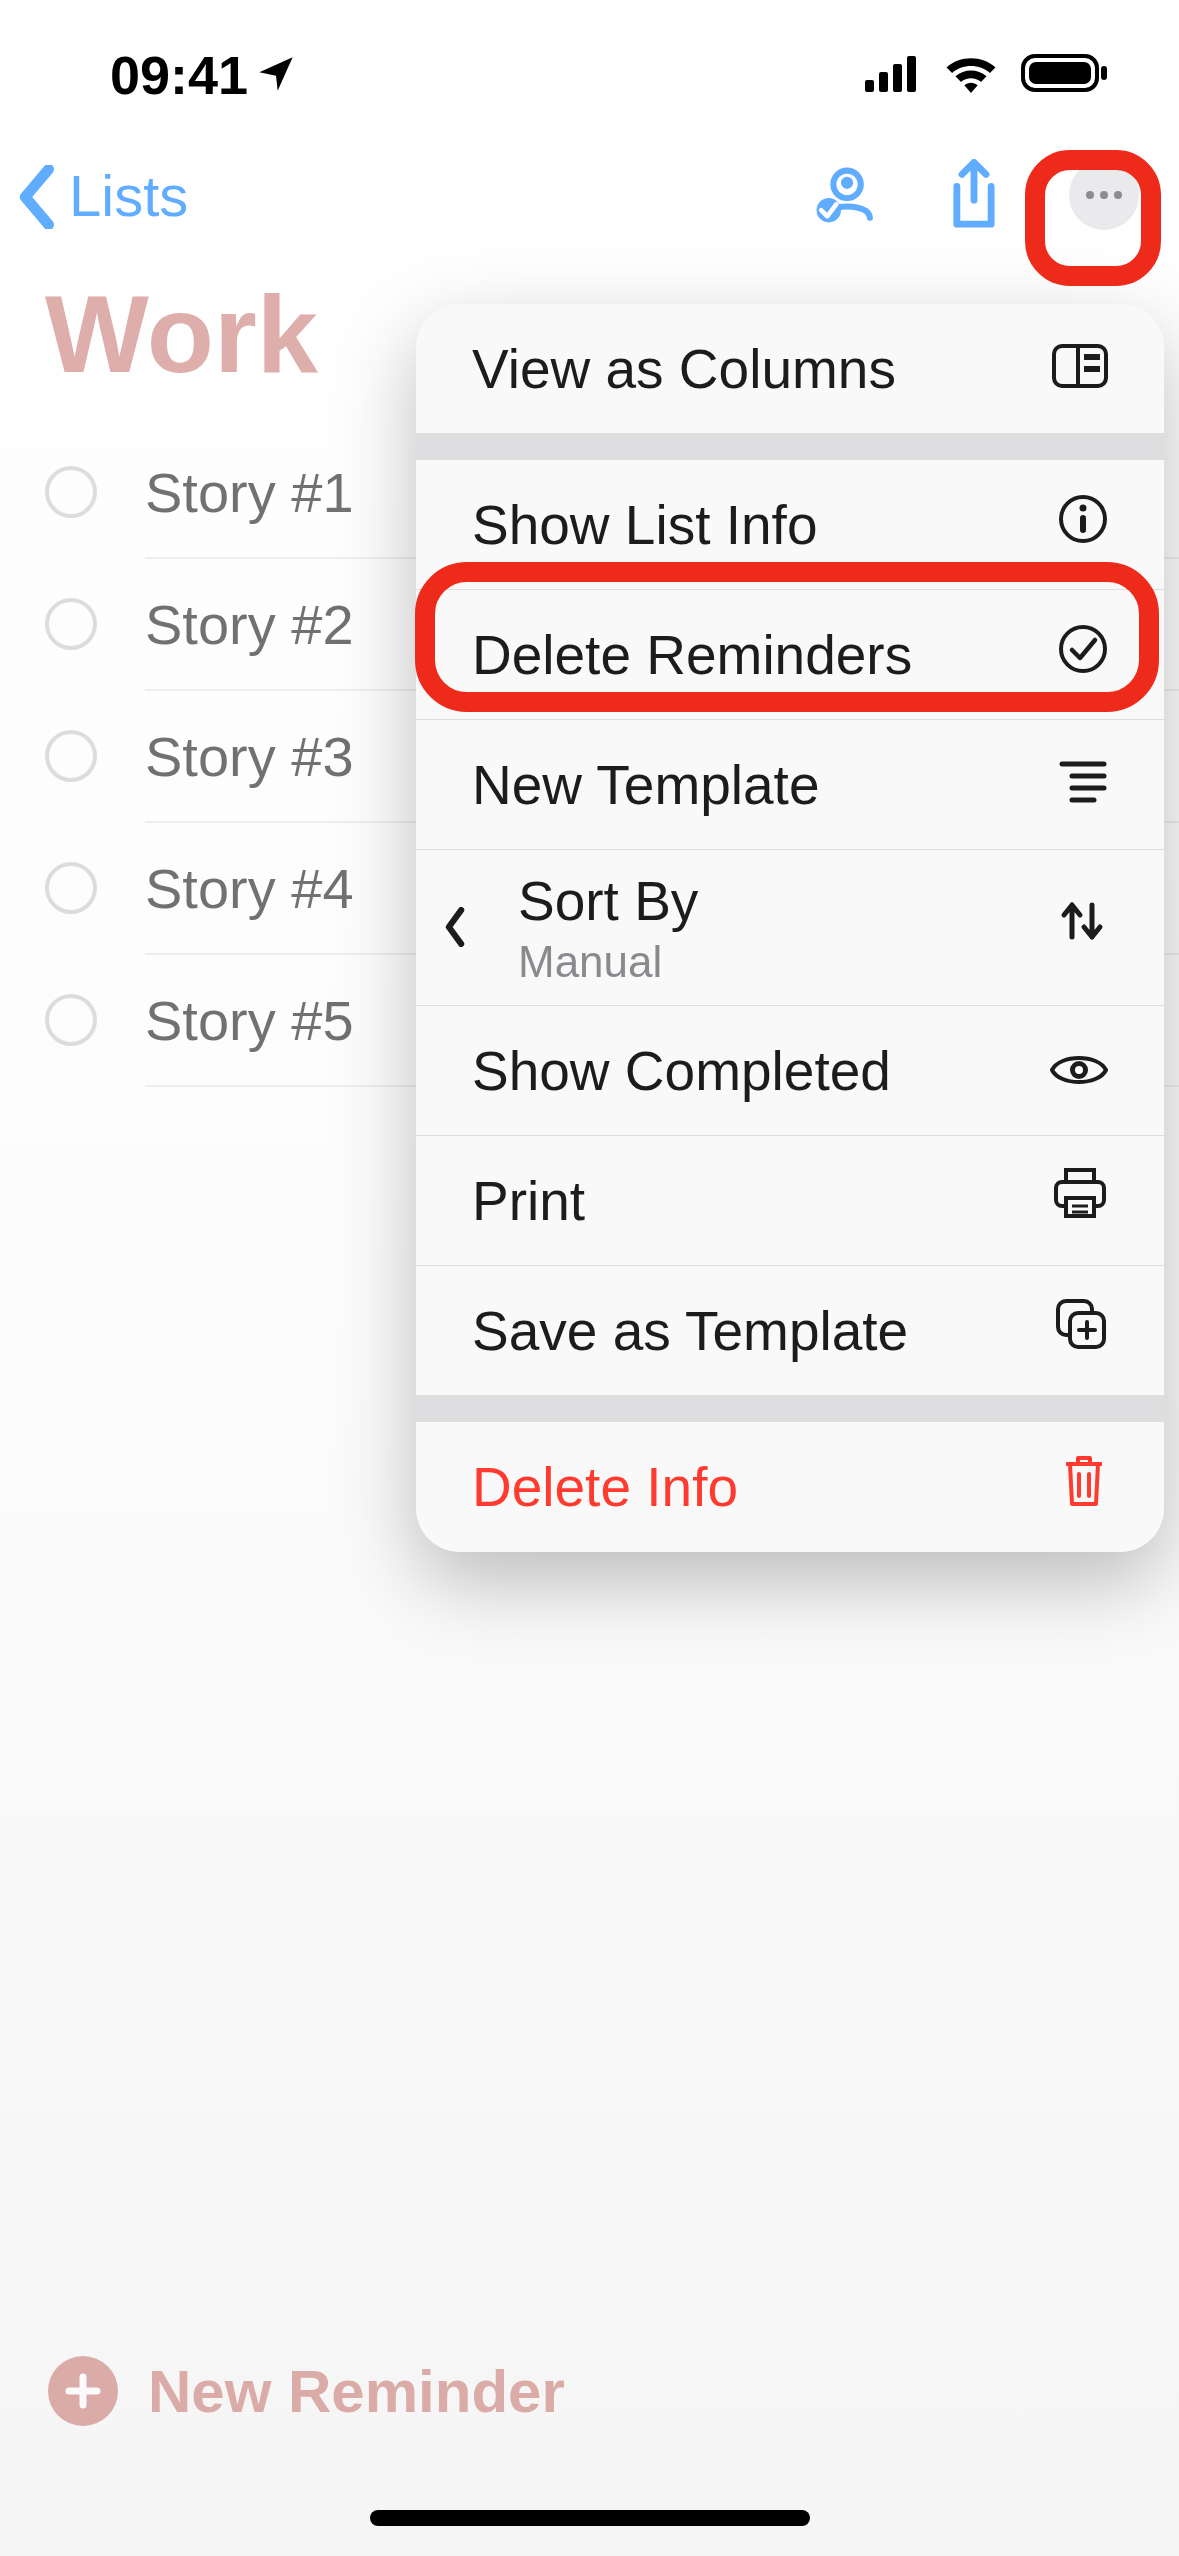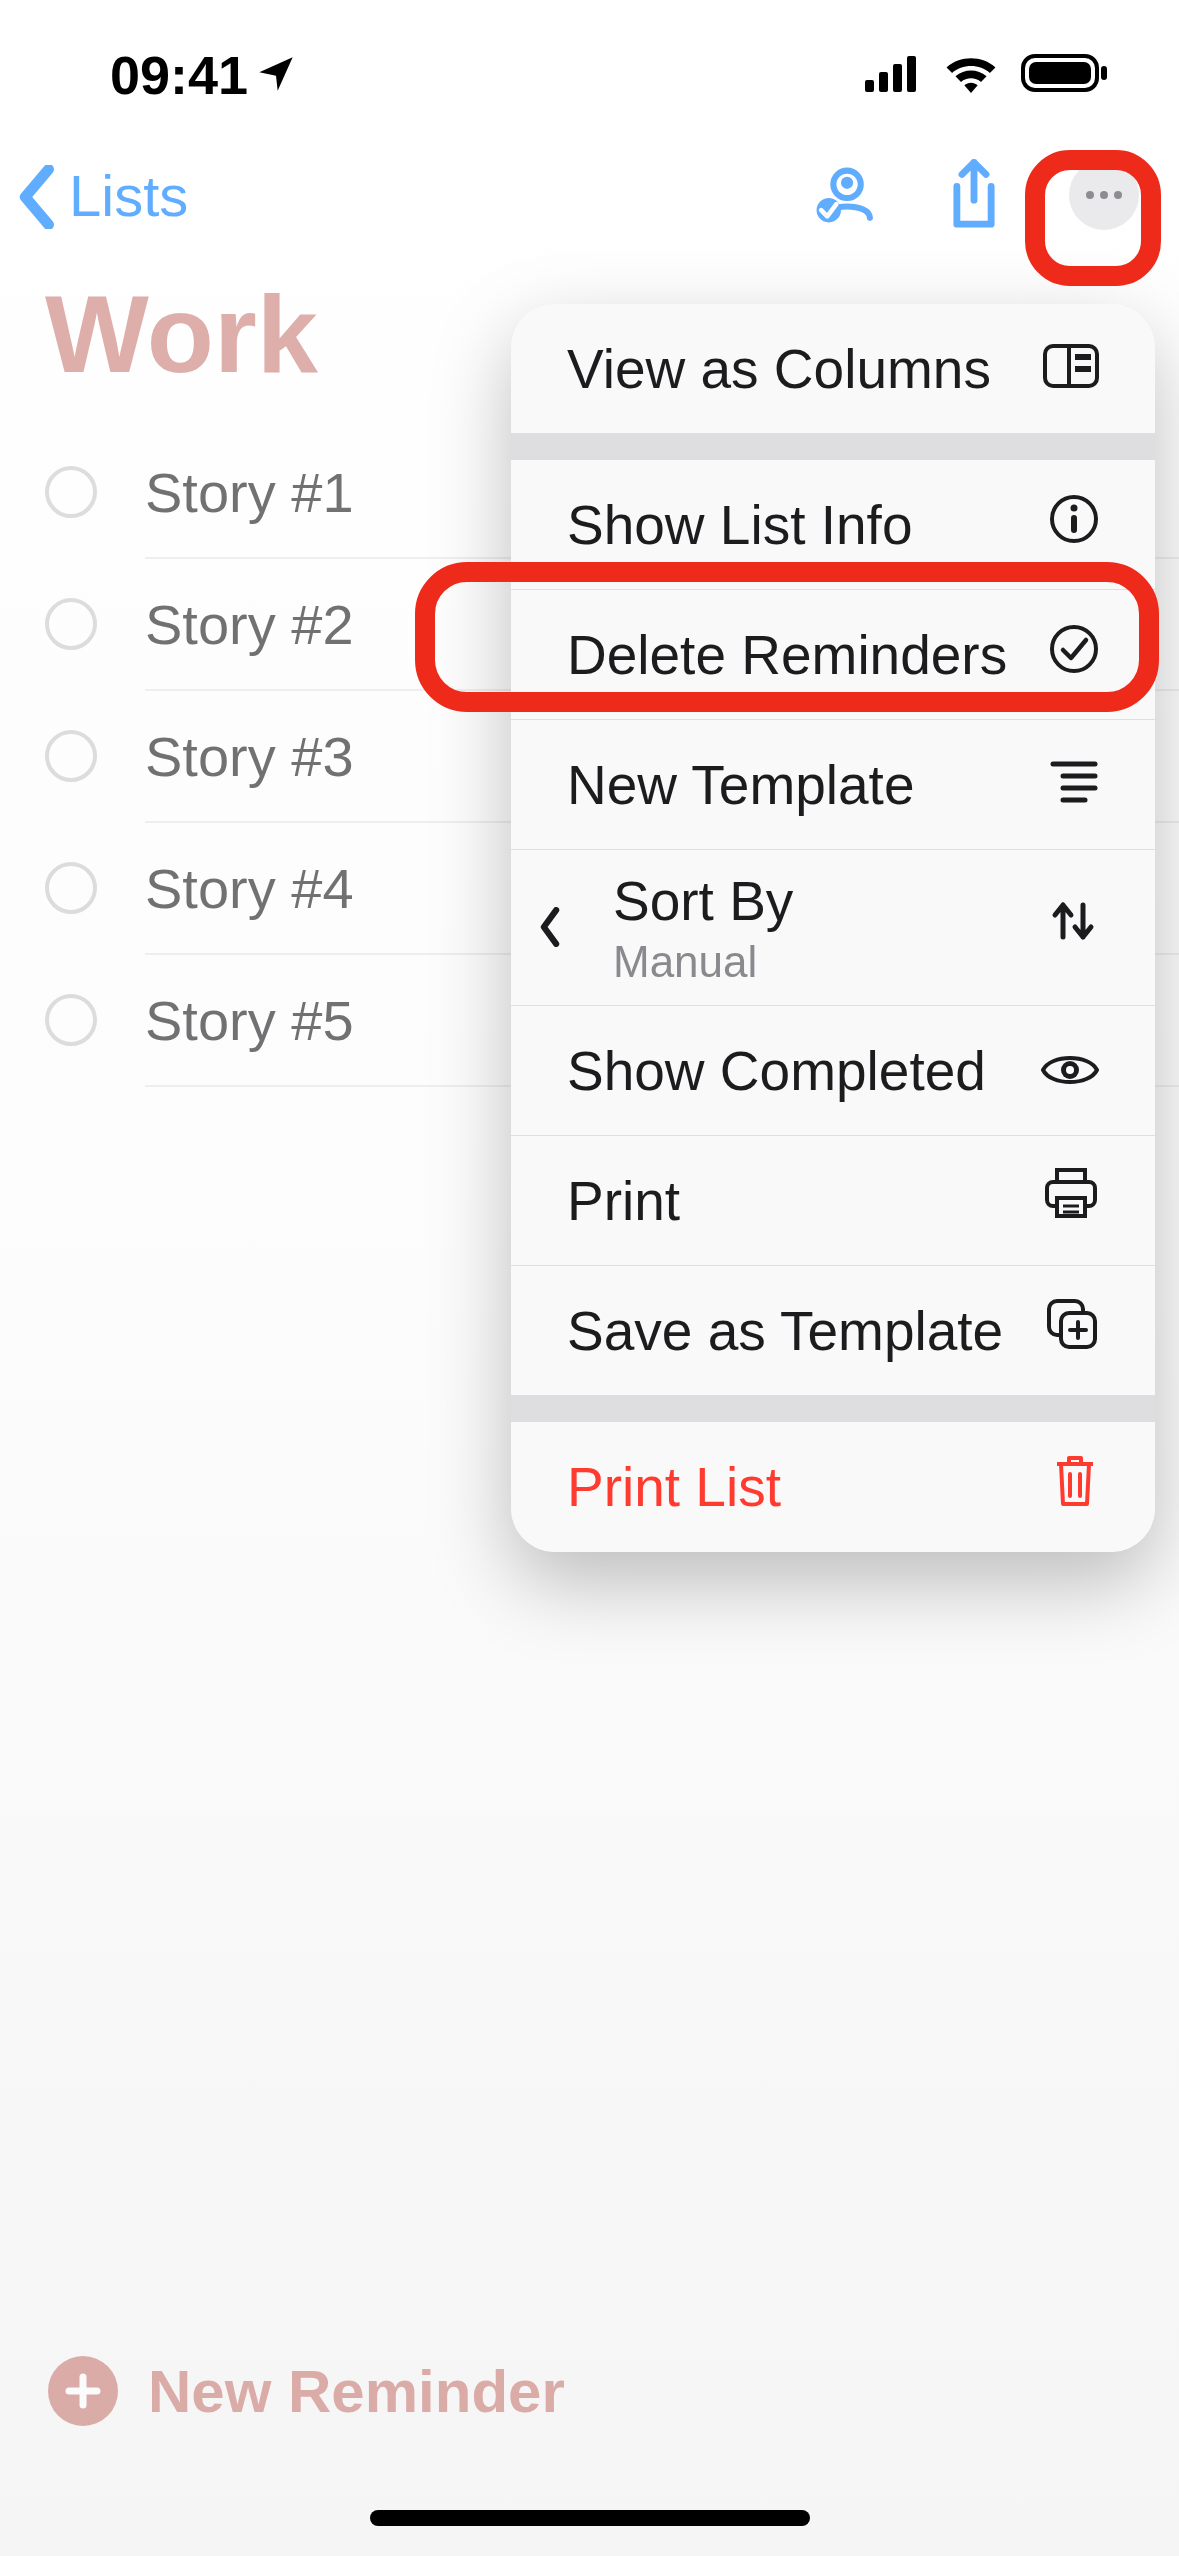--- a/index.html
+++ b/index.html
@@ -65,22 +65,22 @@
       width: 52px; height: 52px;
       border: 4px solid #c9c9cb;
       border-radius: 50%;
     }
     .reminder-title { font-size: 56px; font-weight: 400; color: #1c1c1e; }
 
     
     .popup {
       position: absolute;
       top: 304px;
-      right: 24px;
-      width: 644px;
+      right: 15px;
+      width: 748px;
       background: #f8f8f9;
       border-radius: 44px;
       box-shadow: 0 30px 80px rgba(0,0,0,0.25);
       overflow: hidden;
     }
     .popup-item {
       display: flex;
       justify-content: space-between;
       align-items: center;
       padding: 0 56px;
@@ -334,21 +334,21 @@
       <svg width="54" height="54" viewBox="0 0 54 54">
           <rect x="4" y="4" width="34" height="34" rx="8" fill="none" stroke="#1c1c1e" stroke-width="4"></rect>
           <rect x="16" y="16" width="34" height="34" rx="8" fill="#f9f9fa" stroke="#1c1c1e" stroke-width="4"></rect>
           <line x1="33" y1="25" x2="33" y2="41" stroke="#1c1c1e" stroke-width="4" stroke-linecap="round"></line>
           <line x1="25" y1="33" x2="41" y2="33" stroke="#1c1c1e" stroke-width="4" stroke-linecap="round"></line>
         </svg>
     </span>
   </div>
   <div class="popup-sep"></div>
   <div class="popup-item destructive">
-    <span>Print List</span>
+    <span>Delete Info</span>
     <span>
       <svg width="48" height="54" viewBox="0 0 48 54">
           <path d="M6 10 L42 10 M18 10 L18 4 L30 4 L30 10 M10 10 L12 50 L36 50 L38 10" fill="none" stroke="#ff3b30" stroke-width="4" stroke-linejoin="round"></path>
           <line x1="19" y1="20" x2="19" y2="42" stroke="#ff3b30" stroke-width="4" stroke-linecap="round"></line>
           <line x1="29" y1="20" x2="29" y2="42" stroke="#ff3b30" stroke-width="4" stroke-linecap="round"></line>
         </svg>
     </span>
   </div>
 </div>
 

